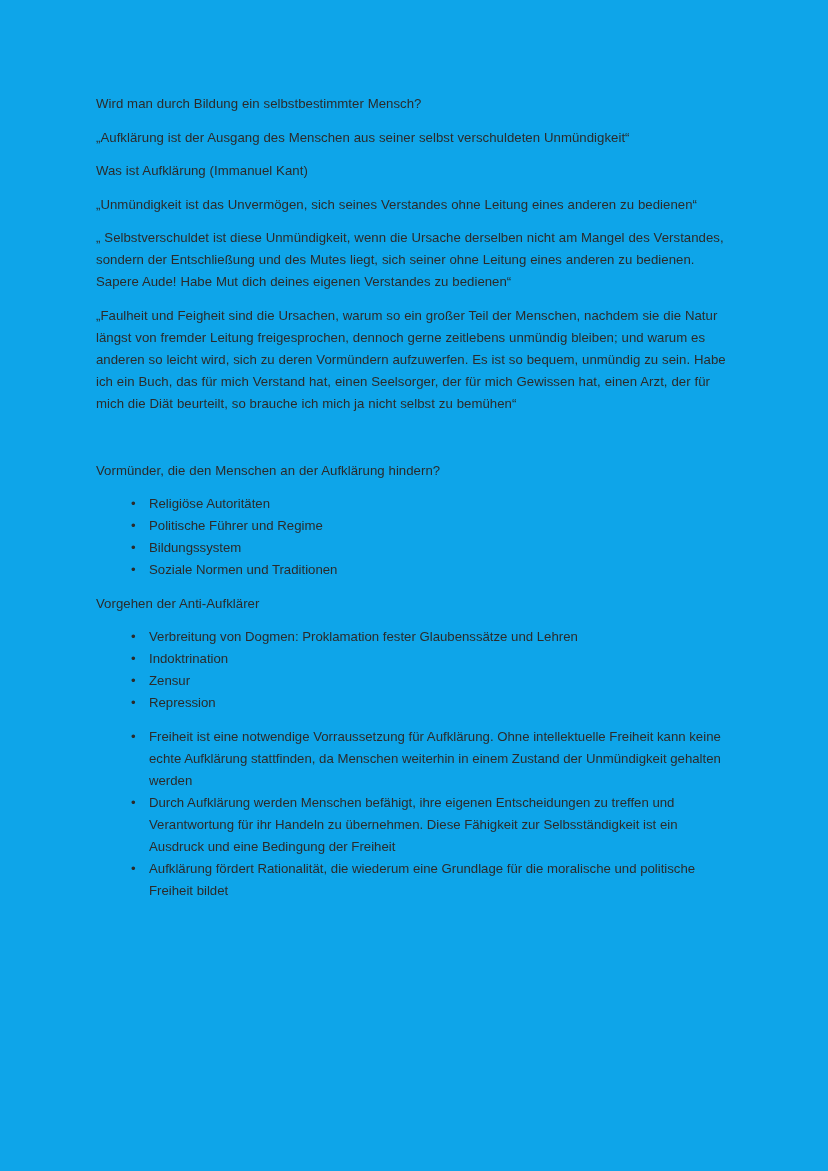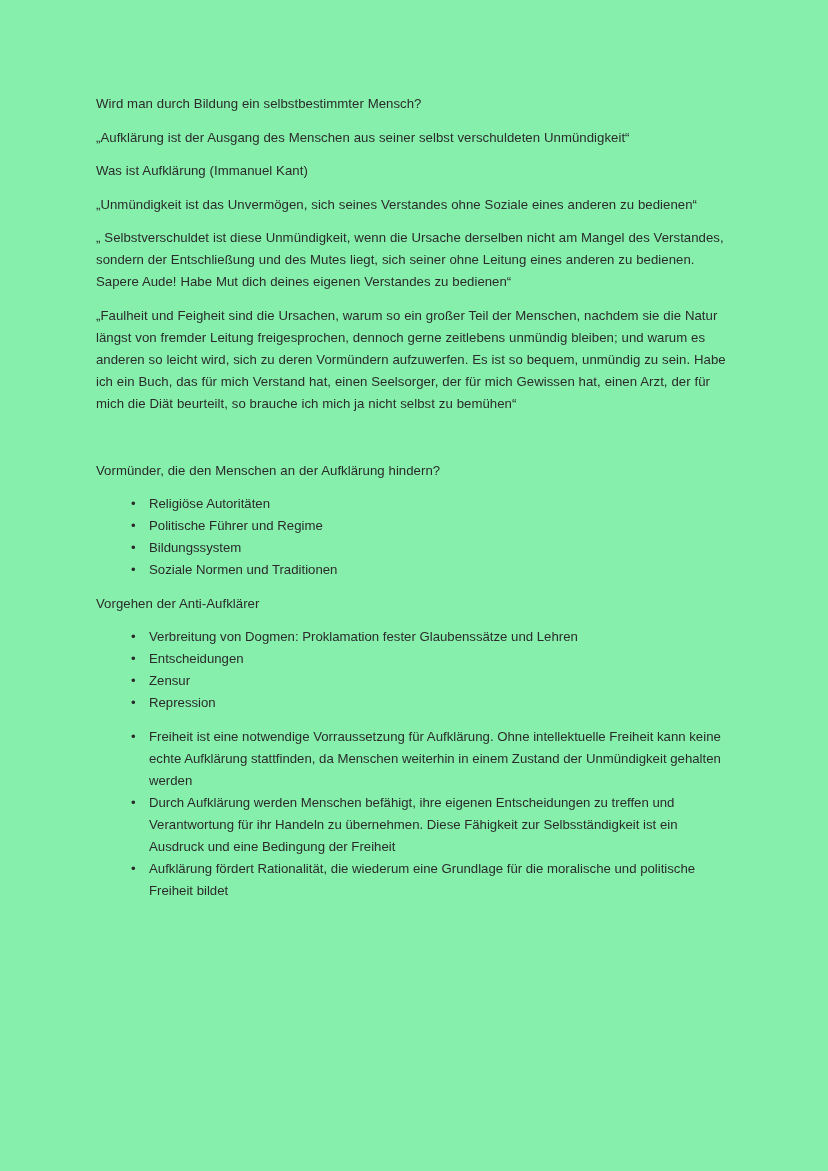--- a/index.html
+++ b/index.html
@@ -6,21 +6,21 @@
   html, body {
     margin: 0;
     padding: 0;
     background: #ffffff;
   }
 
   .page {
     position: relative;
     width: 828px;
     height: 1171px;
-    background: #86efac;
+    background: #0ea5e9;
     box-sizing: border-box;
     overflow: hidden;
   }
 
   .content {
     position: absolute;
     left: 96px;
     top: 93px;
     width: 632px;
     font-family: "Liberation Sans", "DejaVu Sans", sans-serif;
@@ -80,21 +80,21 @@
 
 <div class="page">
   <div class="content">
 
     <p class="para wide">Wird man durch Bildung ein selbstbestimmter Mensch?</p>
 
     <p class="para wide">„Aufklärung ist der Ausgang des Menschen aus seiner selbst verschuldeten Unmündigkeit“</p>
 
     <p class="para wide">Was ist Aufklärung (Immanuel Kant)</p>
 
-    <p class="para wide">„Unmündigkeit ist das Unvermögen, sich seines Verstandes ohne Soziale eines anderen zu bedienen“</p>
+    <p class="para wide">„Unmündigkeit ist das Unvermögen, sich seines Verstandes ohne Leitung eines anderen zu bedienen“</p>
 
     <p class="para wide">„ Selbstverschuldet ist diese Unmündigkeit, wenn die Ursache derselben nicht am Mangel des Verstandes, sondern der Entschließung und des Mutes liegt, sich seiner ohne Leitung eines anderen zu bedienen. Sapere Aude! Habe Mut dich deines eigenen Verstandes zu bedienen“</p>
 
     <p class="para wide">„Faulheit und Feigheit sind die Ursachen, warum so ein großer Teil der Menschen, nachdem sie die Natur längst von fremder Leitung freigesprochen, dennoch gerne zeitlebens unmündig bleiben; und warum es anderen so leicht wird, sich zu deren Vormündern aufzuwerfen. Es ist so bequem, unmündig zu sein. Habe ich ein Buch, das für mich Verstand hat, einen Seelsorger, der für mich Gewissen hat, einen Arzt, der für mich die Diät beurteilt, so brauche ich mich ja nicht selbst zu bemühen“</p>
 
     <div class="spacer"></div>
 
     <p class="para wide">Vormünder, die den Menschen an der Aufklärung hindern?</p>
 
     <ul class="bullet-list">
@@ -118,21 +118,21 @@
 
     <p class="para wide">Vorgehen der Anti-Aufklärer</p>
 
     <ul class="bullet-list">
       <li class="bullet-item">
         <span class="dot">•</span>
         <span class="bullet-text">Verbreitung von Dogmen: Proklamation fester Glaubenssätze und Lehren</span>
       </li>
       <li class="bullet-item">
         <span class="dot">•</span>
-        <span class="bullet-text">Entscheidungen</span>
+        <span class="bullet-text">Indoktrination</span>
       </li>
       <li class="bullet-item">
         <span class="dot">•</span>
         <span class="bullet-text">Zensur</span>
       </li>
       <li class="bullet-item">
         <span class="dot">•</span>
         <span class="bullet-text">Repression</span>
       </li>
     </ul>

